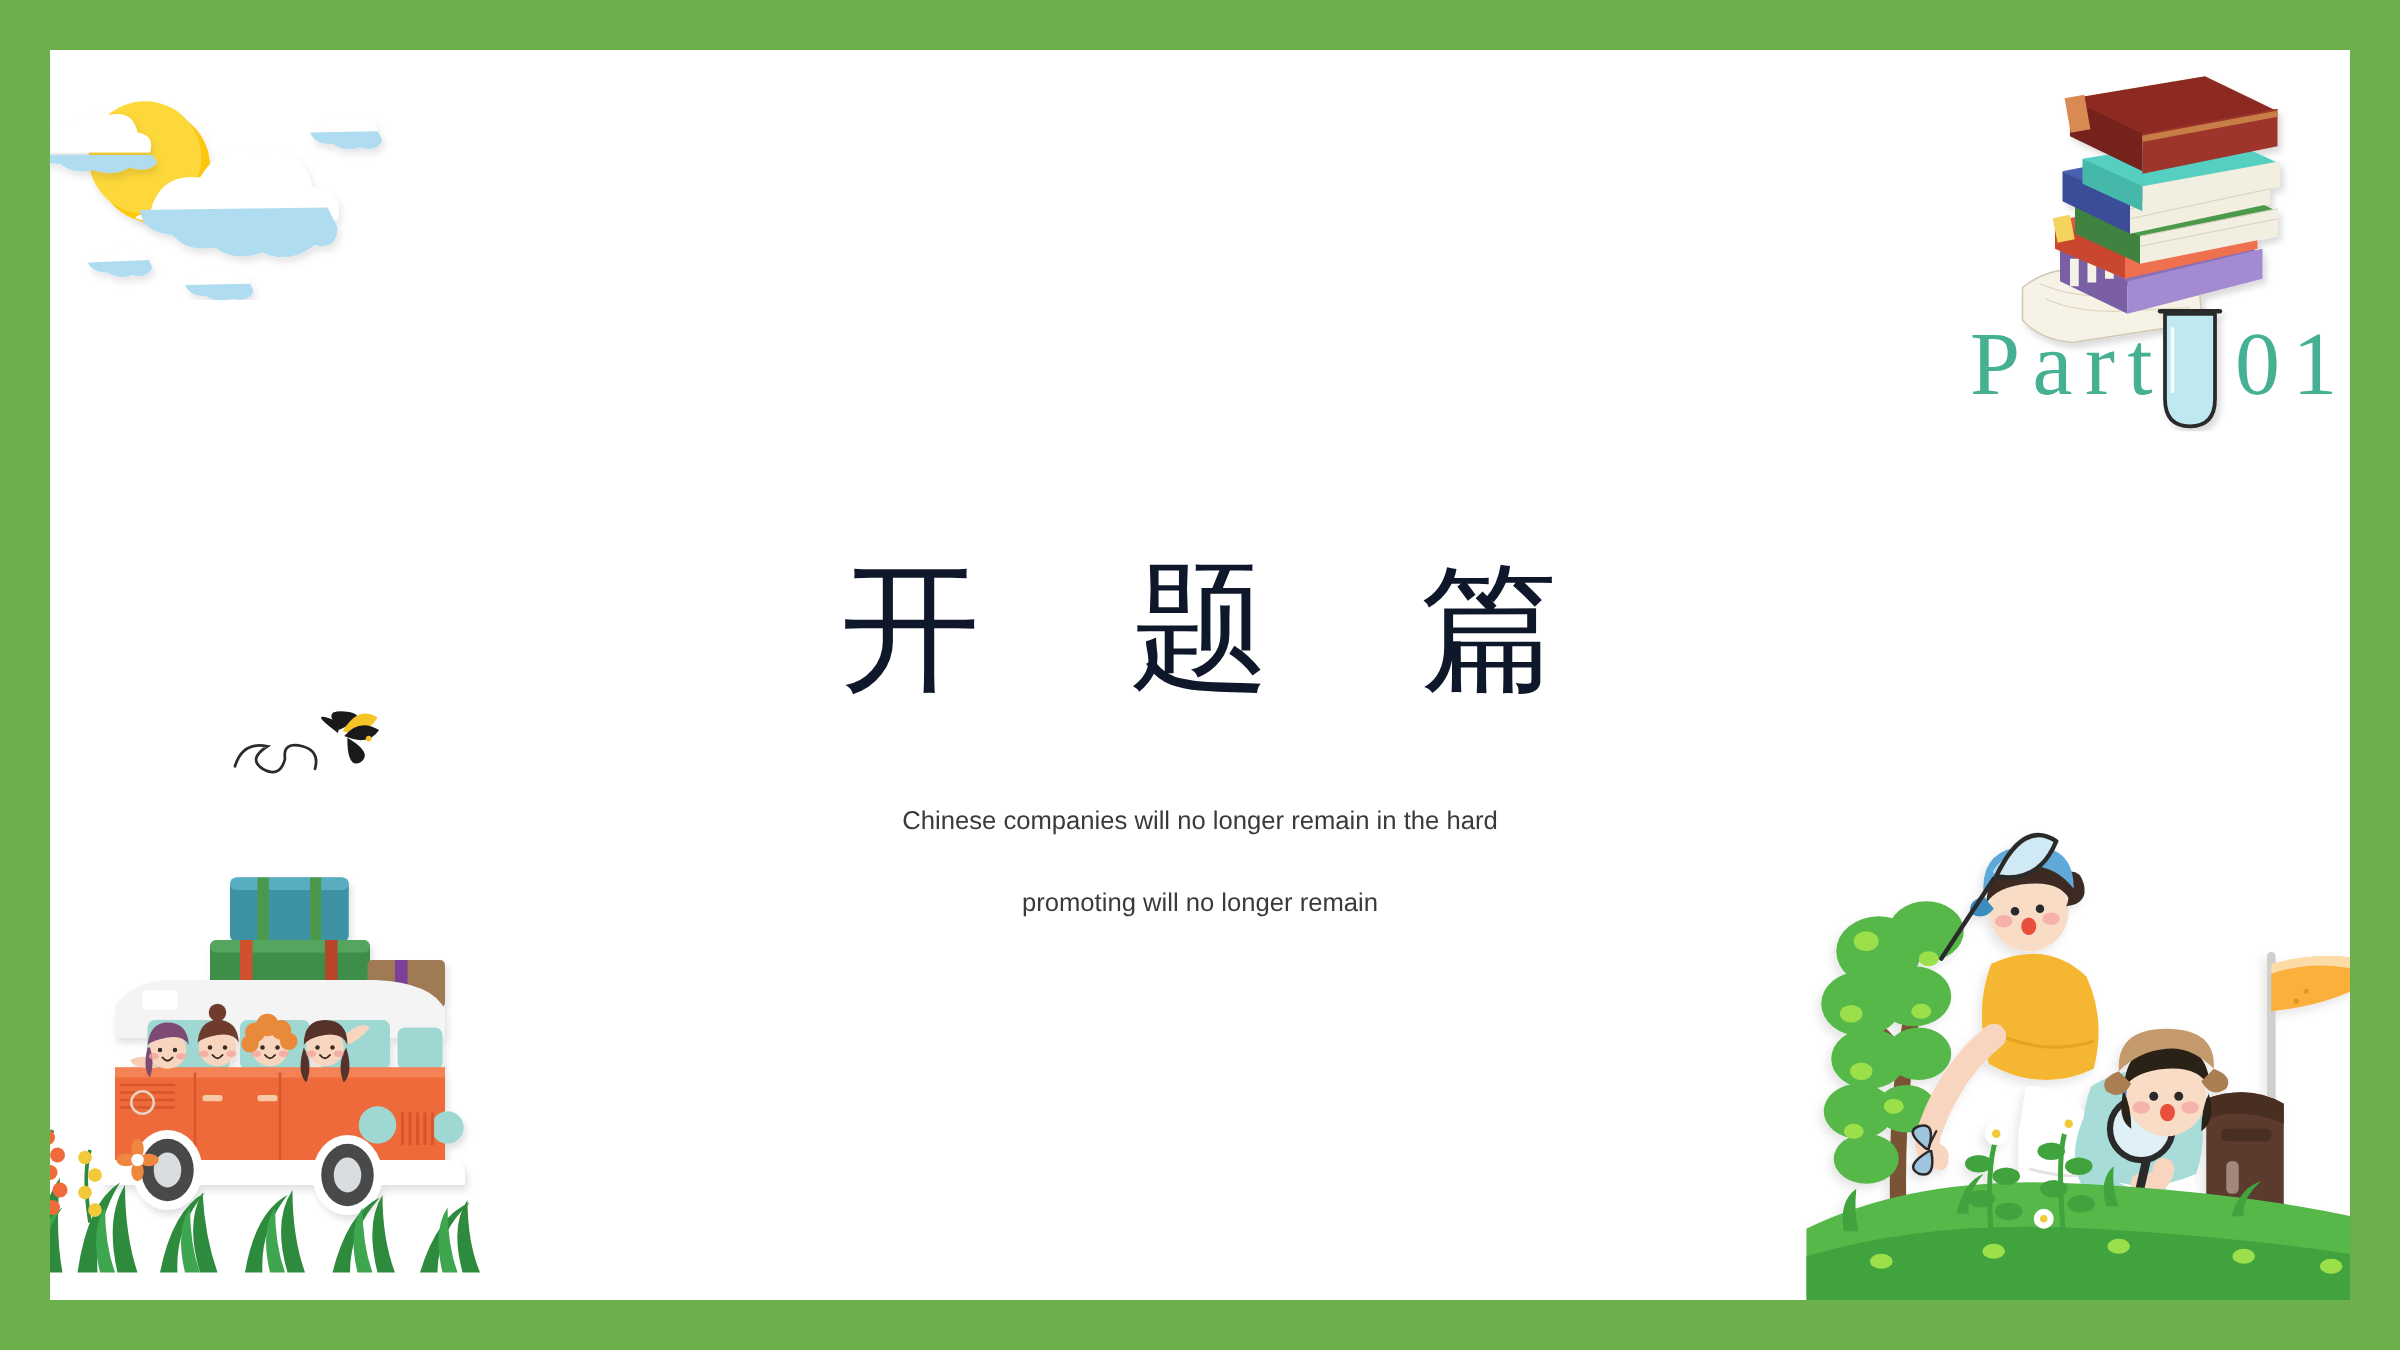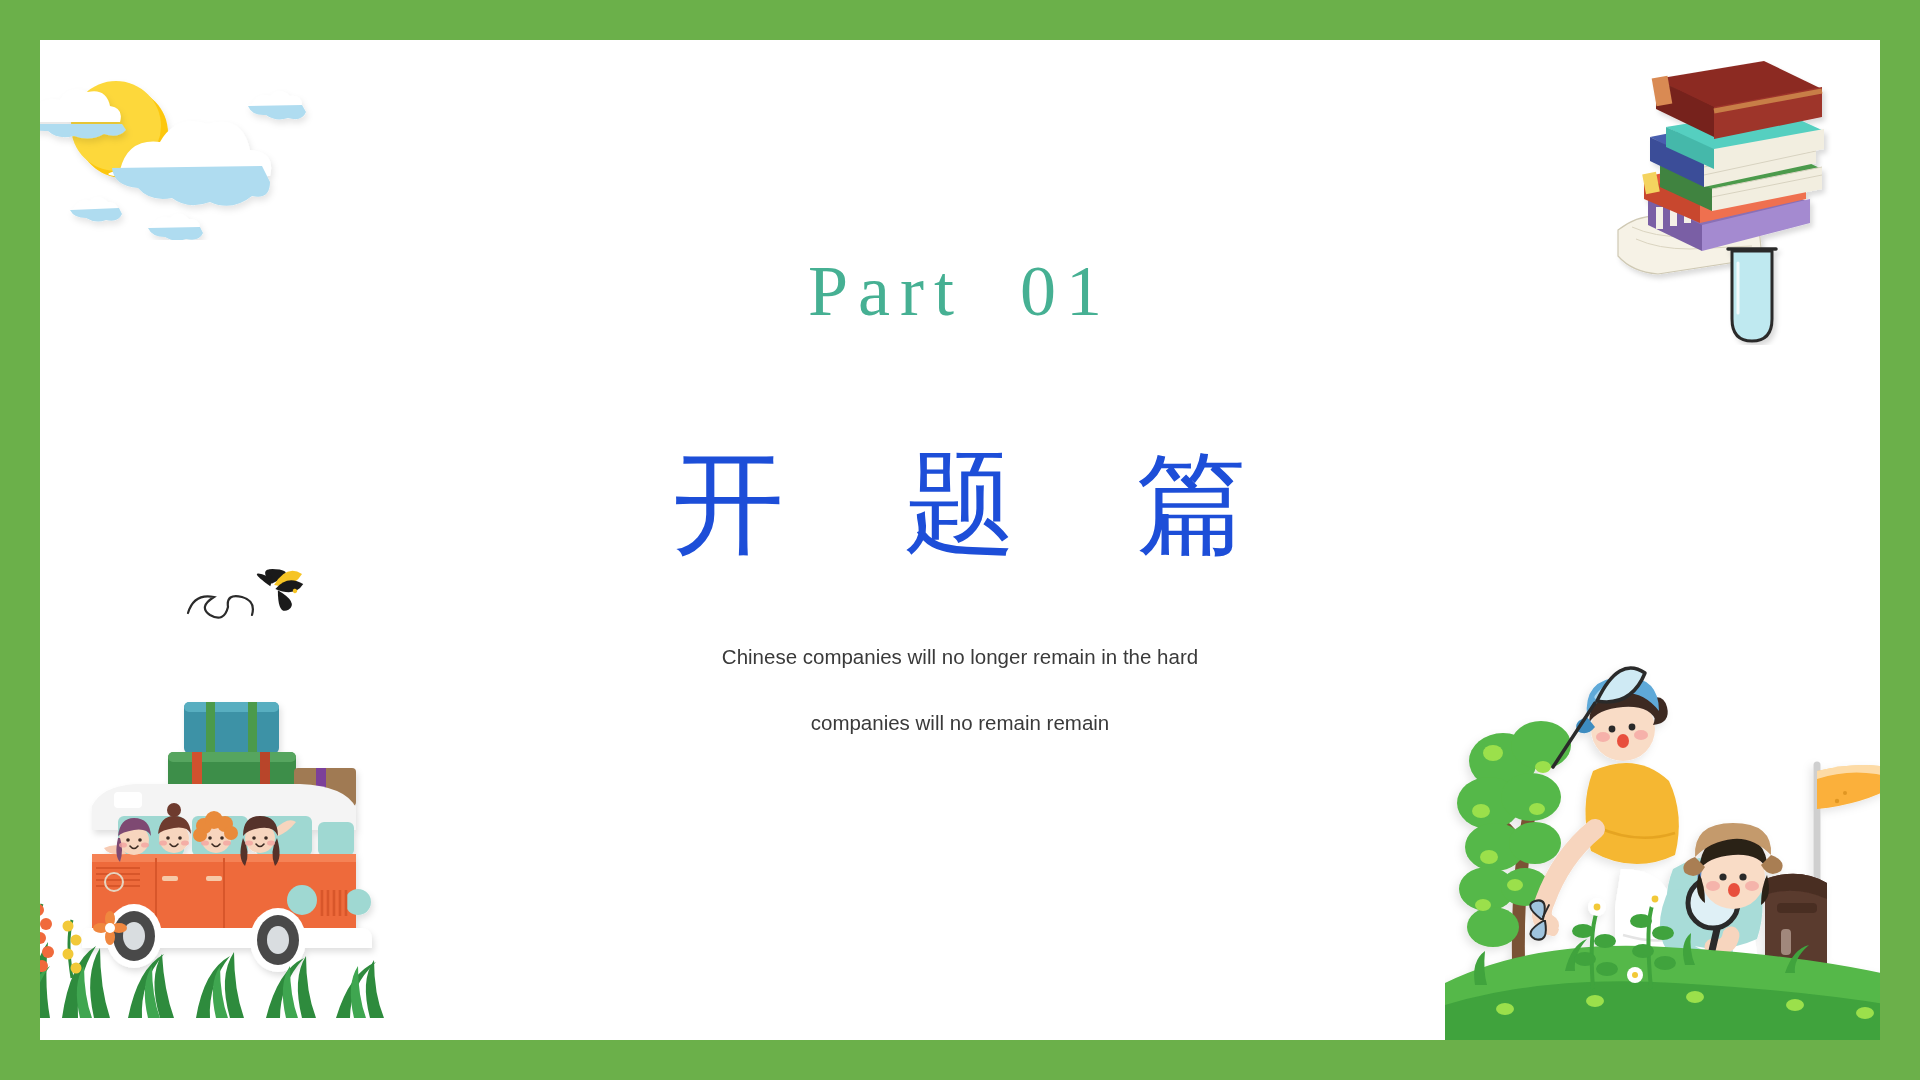--- a/index.html
+++ b/index.html
@@ -25,38 +25,38 @@
   
   #center-block{
     position:absolute;
     left:0; top:0; width:100%;
     text-align:center;
   }
   #part-label{
     position:absolute;
     left:0; width:1840px;
     top:215px;
-    text-align:center;
+    text-align:right;
     font-family:"Liberation Serif", serif;
     font-size:72px;
     letter-spacing:10px;
     color:#46B093;
     line-height:1;
     white-space:pre;
   }
   #title-cn{
     position:absolute;
     left:0; width:1840px;
     top:400px;
     text-align:center;
     font-family:"Liberation Serif","DejaVu Serif", serif;
     font-size:112px;
     letter-spacing:46px;
     text-indent:46px;
-    color:#1d4ed8;
+    color:#0f172a;
     line-height:1.15;
     white-space:pre;
   }
   #subtitle{
     position:absolute;
     left:50%; transform:translateX(-50%);
     top:600px;
     width:580px;
     text-align:center;
     font-size:20.5px;
@@ -165,21 +165,21 @@
         <path d="M128 208 l0 50" stroke="#FFFFFF" stroke-width="3" stroke-linecap="round" opacity="0.8"></path>
       </g>
     </svg>
 
     <div id="center-block">
       <div id="part-label">Part  01</div>
       <div id="title-cn">开 题 篇</div>
       <div id="subtitle">
         <span>Chinese  companies  will no longer remain in the hard</span><br>
         <br>
-        <span>companies  will no remain remain</span>
+        <span>promoting  will no longer remain</span>
       </div>
     </div>
 
     <svg class="deco" style="left:140px; top:515px;" width="140" height="90" viewBox="0 0 140 90">
       <path d="M8 58 q6-20 26-16 q-16 10 -4 18 q14 8 18 -8 q-2-14 14-10 q14 4 10 18" fill="none" stroke="#2B2B2B" stroke-width="2.2" stroke-linecap="round"></path>
       <g transform="translate(86,18) rotate(-18)">
         <path d="M0 14 q-16-22 -4 -14 q10 7 4 14z" fill="#1A1A1A"></path>
         <path d="M2 12 q-10-22 12-11 q14 8 -12 11z" fill="#1A1A1A"></path>
         <path d="M4 14 q18-16 30 -2 q-14 12 -30 2z" fill="#F6C425"></path>
         <path d="M4 18 q16 14 28 4 q-12 -14 -28 -4z" fill="#1A1A1A"></path>

